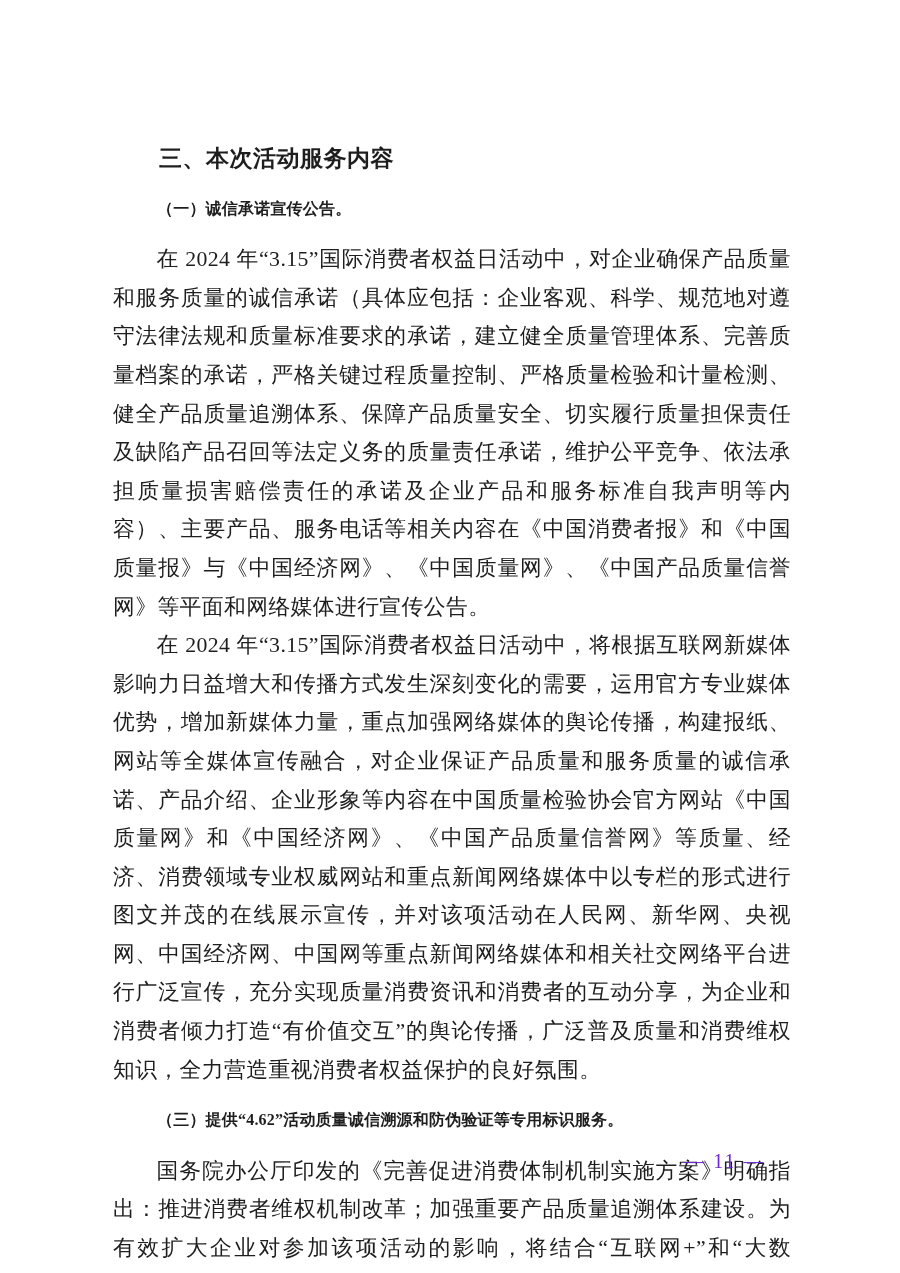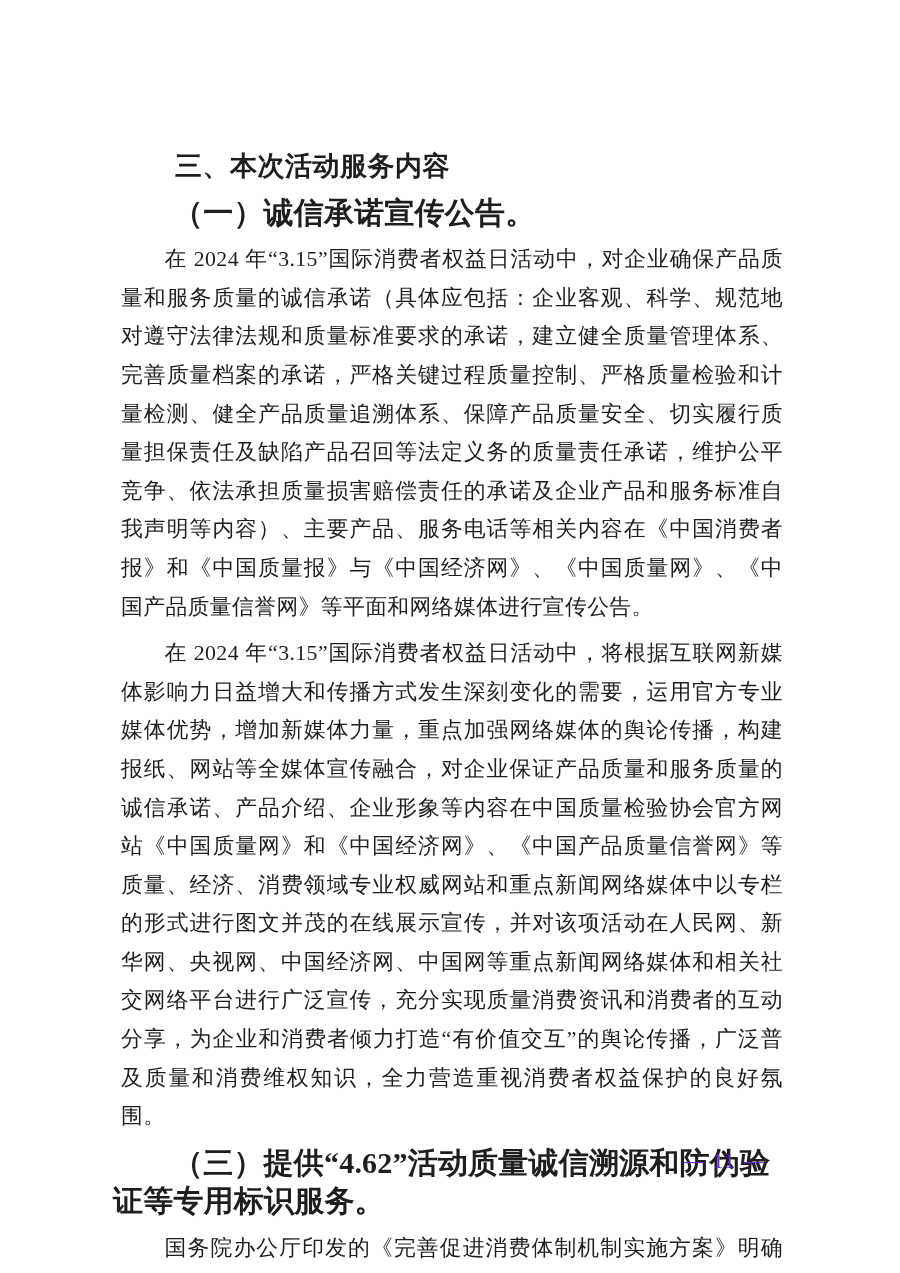--- a/index.html
+++ b/index.html
@@ -18,40 +18,40 @@
   }
   .content {
     position: absolute;
     left: 113px;
     top: 139px;
     width: 678px;
   }
   .doc-title {
     font-family: Liberation Sans, sans-serif;
     font-weight: bold;
-    font-size: 27px;
+    font-size: 23px;
     line-height: 38.6px;
     text-indent: 2em;
-    margin: 8px;
+    margin: 0;
     letter-spacing: 0.5px;
   }
   .section-heading {
     font-weight: bold;
-    font-size: 30px;
+    font-size: 16px;
     line-height: 38.6px;
     text-indent: 2em;
-    margin: 0;
+    margin: 12px;
     letter-spacing: 0.2px;
   }
   .body-para {
     font-size: 21.8px;
     line-height: 38.6px;
     text-indent: 2em;
     text-align: justify;
-    margin: 8px;
+    margin: 0;
     letter-spacing: 0.4px;
   }
   .page-footer {
     position: absolute;
     top: 1146px;
     left: 640px;
     width: 170px;
     text-align: center;
     font-size: 20px;
     line-height: 30px;

